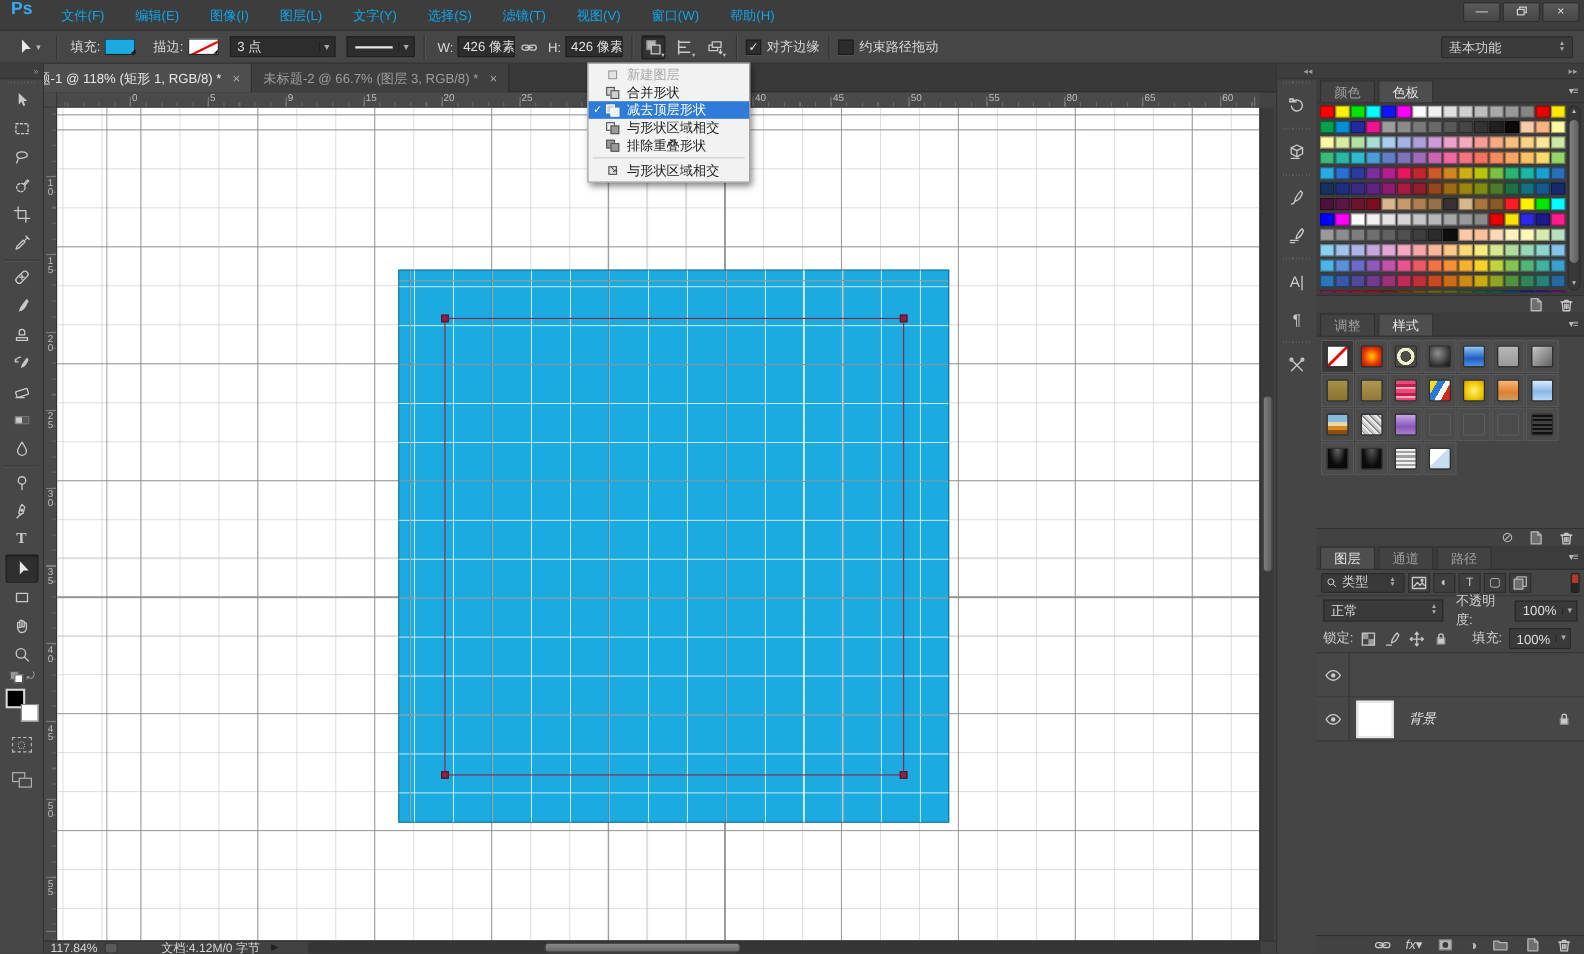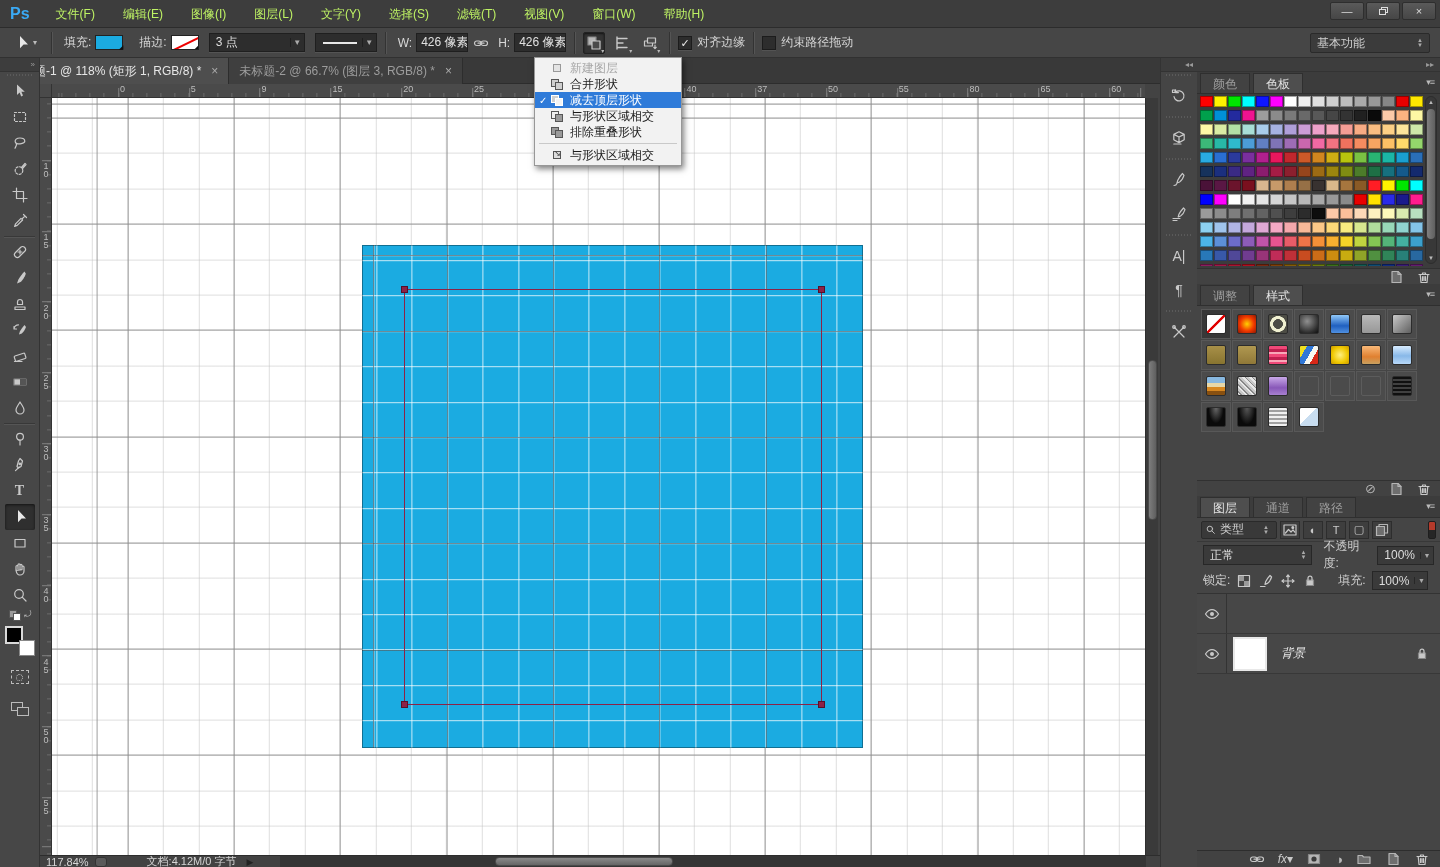--- a/index.html
+++ b/index.html
@@ -1,23 +1,23 @@
 <!DOCTYPE html>
 <html><head>
 <meta charset="utf-8">
 <style>
   * { margin:0; padding:0; box-sizing:border-box; }
   html,body { background:#2a2a2a; }
   body { font-family:"Liberation Sans","DejaVu Sans",sans-serif; font-size:12px; color:#d6d6d6; }
   #app { position:relative; width:1440px; height:867px; background:#434343; overflow:hidden; }
 
   
-  .menubar { position:absolute; left:0; top:0; width:1440px; height:28px; background:#3d3d3d; border-bottom:1px solid #2c2c2c; display:flex; align-items:center; }
+  .menubar { position:absolute; left:0; top:0; width:1440px; height:28px; background:#3d3d3d; border-bottom:1px solid #2c2c2c; display:flex; }
   .ps-logo { color:#3aa9f4; font-weight:bold; font-size:16px; padding:0 12px 0 10px; }
-  .menu-item { padding:0 14px; height:28px; line-height:28px; color:#bef264; cursor:default; }
+  .menu-item { padding:0 14px; height:28px; line-height:28px; color:#0ea5e9; cursor:default; }
   .win-controls { position:absolute; right:4px; top:2px; display:flex; }
   .win-btn { width:34px; height:18px; margin-left:2px; background:linear-gradient(#5a5a5a,#464646); border:1px solid #2e2e2e; border-radius:2px; color:#ddd; text-align:center; line-height:16px; font-size:11px; }
   .restore-glyph { position:relative; display:inline-block; width:9px; height:8px; }
   .restore-glyph span { position:absolute; border:1px solid #ddd; width:7px; height:6px; }
   .restore-glyph span:first-child { right:0; top:0; }
   .restore-glyph span:last-child { left:0; bottom:0; background:#4a4a4a; }
 
   
   .optionsbar { position:absolute; left:0; top:28px; width:1440px; height:30px; background:#464646; border-bottom:1px solid #313131; display:flex; align-items:center; }
   .ob-sep { width:1px; height:22px; background:#333; box-shadow:1px 0 0 #555; margin:0 8px; }
@@ -432,21 +432,21 @@
   <div class="h-ruler" id="hruler">
       <span class="rlab" style="left: 68px;">0</span>
       <span class="rlab" style="left: 138.8px;">5</span>
       <span class="rlab" style="left: 209.6px;">9</span>
       <span class="rlab" style="left: 280.4px;">15</span>
       <span class="rlab" style="left: 351.2px;">20</span>
       <span class="rlab" style="left: 422px;">25</span>
       <span class="rlab" style="left: 492.8px;">30</span>
       <span class="rlab" style="left: 563.6px;">35</span>
       <span class="rlab" style="left: 634.4px;">40</span>
-      <span class="rlab" style="left: 705.2px;">37</span>
+      <span class="rlab" style="left: 705.2px;">45</span>
       <span class="rlab" style="left: 776px;">50</span>
       <span class="rlab" style="left: 846.8px;">55</span>
       <span class="rlab" style="left: 917.6px;">80</span>
       <span class="rlab" style="left: 988.4px;">65</span>
       <span class="rlab" style="left: 1059.2px;">60</span>
     </div>
   <div class="v-ruler" id="vruler">
       <span class="rlab" style="top: 64px;">1<br>0</span>
       <span class="rlab" style="top: 134.8px;">1<br>5</span>
       <span class="rlab" style="top: 205.6px;">2<br>0</span>

